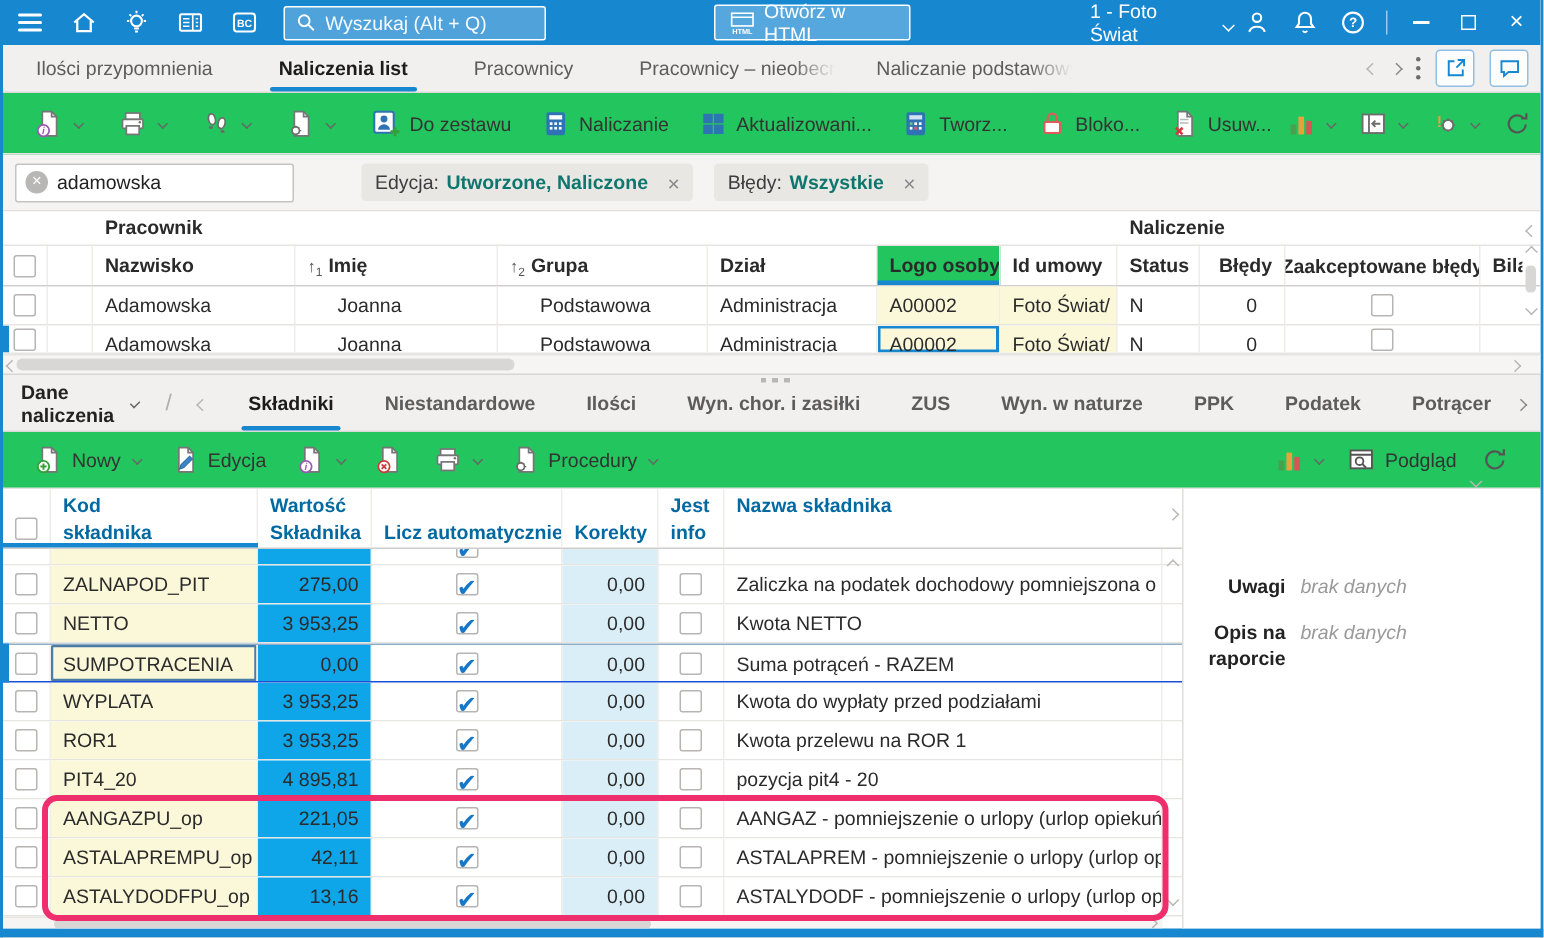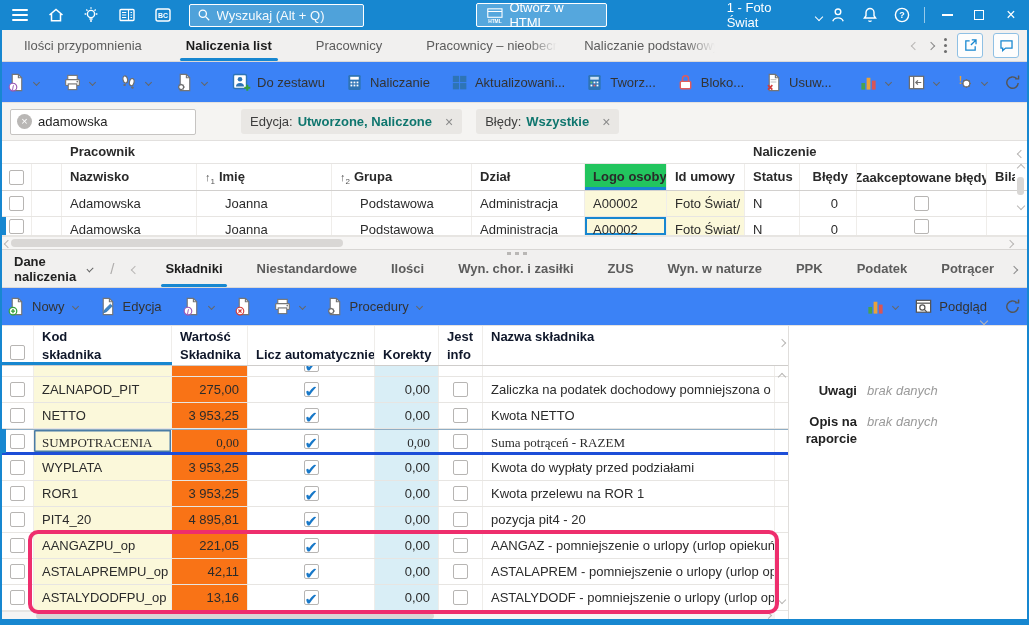--- a/index.html
+++ b/index.html
@@ -44,21 +44,21 @@
   .tab.faded{ max-width:158px; overflow:hidden; }
   .tab .fadeR{ position:absolute; top:0; right:0; width:34px; height:100%; background:linear-gradient(90deg, rgba(241,240,239,0), #f1f0ef 85%); }
   .tabrow-actions{ margin-left:auto; display:flex; align-items:center; gap:10px; padding-right:8px; }
   .vdots{ position:relative; width:3px; height:15px; }
   .vdots::before{ content:""; position:absolute; left:0; top:0; width:3px; height:3px; border-radius:50%;
                   background:#6e6e6e; box-shadow:0 6px 0 #6e6e6e, 0 12px 0 #6e6e6e; }
   .sqbtn{ width:26px; height:25px; border:1px solid #8fc0e4; border-radius:3px; background:#fdfdfd;
           display:flex; align-items:center; justify-content:center; cursor:pointer; }
 
   
-  .toolbar{ height:41px; background:#3b82f6; border-bottom:1px solid #e4e2e0; display:flex; align-items:center; padding:0 0; position:relative; }
+  .toolbar{ height:41px; background:#22c55e; border-bottom:1px solid #e4e2e0; display:flex; align-items:center; padding:0 16px; position:relative; }
   .tbtn{ display:flex; align-items:center; gap:6px; padding:0 5px; height:28px; border-radius:3px; cursor:pointer; white-space:nowrap; color:#333; }
   .tbtn .chev{ width:5px; height:5px; margin-left:2px; }
   .gap14{ margin-left:14px; } .gap10{ margin-left:10px; }
   .tright{ margin-left:auto; display:flex; align-items:center; gap:6px; }
   .toolbar2{ height:38px; }
   .collapse-tip{ position:absolute; right:40px; bottom:-2px; }
 
   
   .filterrow{ height:38px; background:#f5f4f2; border-bottom:1px solid #e2e0de; display:flex; align-items:center; padding:0 8px; }
   .filter-input{ width:186px; height:26px; background:#fff; border:1px solid #c6c4c2; border-radius:2px;
@@ -114,37 +114,37 @@
   .ltabs .chevnav{ align-self:center; padding:0 10px; }
   .ltab{ position:relative; display:flex; align-items:center; padding:0 17px; color:#5c5c5c; cursor:pointer; white-space:nowrap;font-weight:bold; }
   .ltab.active{ color:#1c1c1c; font-weight:bold; }
   .ltab.active::after{ content:""; position:absolute; left:13px; right:13px; bottom:0; height:3px; background:#1787d0; border-radius:2px; }
   .ltabs .morechev{ margin-left:auto; align-self:center; padding-right:10px; }
 
   
   .lmain{ height:293px; display:flex; position:relative; }
   .lgridwrap{ width:786px; position:relative; }
   .lrow{ display:flex; height:26px; border-bottom:1px solid #e7e5e2; background:#fff; }
-  .lhdr{ height:40px; border-bottom:1px solid #cfcdcb; font-weight:bold; color:#0f172a; display:flex; position:relative; }
+  .lhdr{ height:40px; border-bottom:1px solid #cfcdcb; font-weight:bold; color:#0369a1; display:flex; position:relative; }
   .lhc{ padding:2px 8px 0; line-height:18px; border-right:1px solid #efedea; flex:none; overflow:hidden; white-space:nowrap; }
   .lhdr .sortline{ position:absolute; left:0; bottom:0; width:170px; height:3px; background:#1787d0; }
   .lhdr .colchev{ position:absolute; right:3px; top:8px; }
   .lc-chk{ width:32px; display:flex; align-items:flex-end; justify-content:center; padding:0 0 5px; }
   .lc-kod{ width:138px; } .lc-war{ width:76px; text-align:right; } .lc-lic{ width:127px; }
   .lc-kor{ width:64px; text-align:right; } .lc-jes{ width:44px; } .lc-naz{ width:292px; border-right:0; }
   .lrow .lc-chk{ align-items:center; padding:0; }
   .lrow .lcell{ padding:0 8px; line-height:25px; white-space:nowrap; overflow:hidden; border-right:1px solid #efedea; flex:none; }
   .lrow .lc-kod{ background:#fbf8da; }
-  .lrow .lc-war{ background:#f97316; }
+  .lrow .lc-war{ background:#0ea5e9; }
   .lrow .lc-kor{ background:#d9eef6; }
   .lrow .lc-lic{ display:flex; align-items:center; justify-content:center; padding:0; }
   .lrow .lc-jes{ display:flex; align-items:center; justify-content:center; padding:0; }
   .lrow.partial{ height:11px; overflow:hidden; }
   .lrow.partial .lc-lic .cb{ margin-top:-14px; }
-  .lrow.selected{ position:relative; border-top:1px solid #8fadc4; border-bottom:3px solid #1d4ed8;font-family:Liberation Serif, serif; }
+  .lrow.selected{ position:relative; border-top:1px solid #8fadc4; border-bottom:1px solid #1d4ed8; }
   .lrow.selected::before{ content:""; position:absolute; left:0; top:-1px; bottom:-1px; width:4px; background:#1787d0; }
   .lrow.selected .lc-kod{ box-shadow:inset 0 0 0 1.5px #4a7ca6; border-radius:1px; }
   .lscroll{ position:absolute; left:0; bottom:0; width:773px; height:8px; background:#f6f5f4; border-top:1px solid #e7e5e2; }
   .lscroll .thumb{ position:absolute; left:34px; top:1px; width:398px; height:6px; background:#d9d7d5; border-radius:3px; }
   .lscroll .chev{ position:absolute; right:4px; top:1px; width:5px; height:5px; }
   .lrail{ position:absolute; right:0; top:40px; bottom:8px; width:13px; display:flex; flex-direction:column; align-items:center; justify-content:space-between; padding:8px 0; }
   .annotation{ position:absolute; left:26px; top:204px; width:751px; height:84px; border:4px solid #ee2e6d;
                border-radius:10px; pointer-events:none; z-index:5; }
 
   

